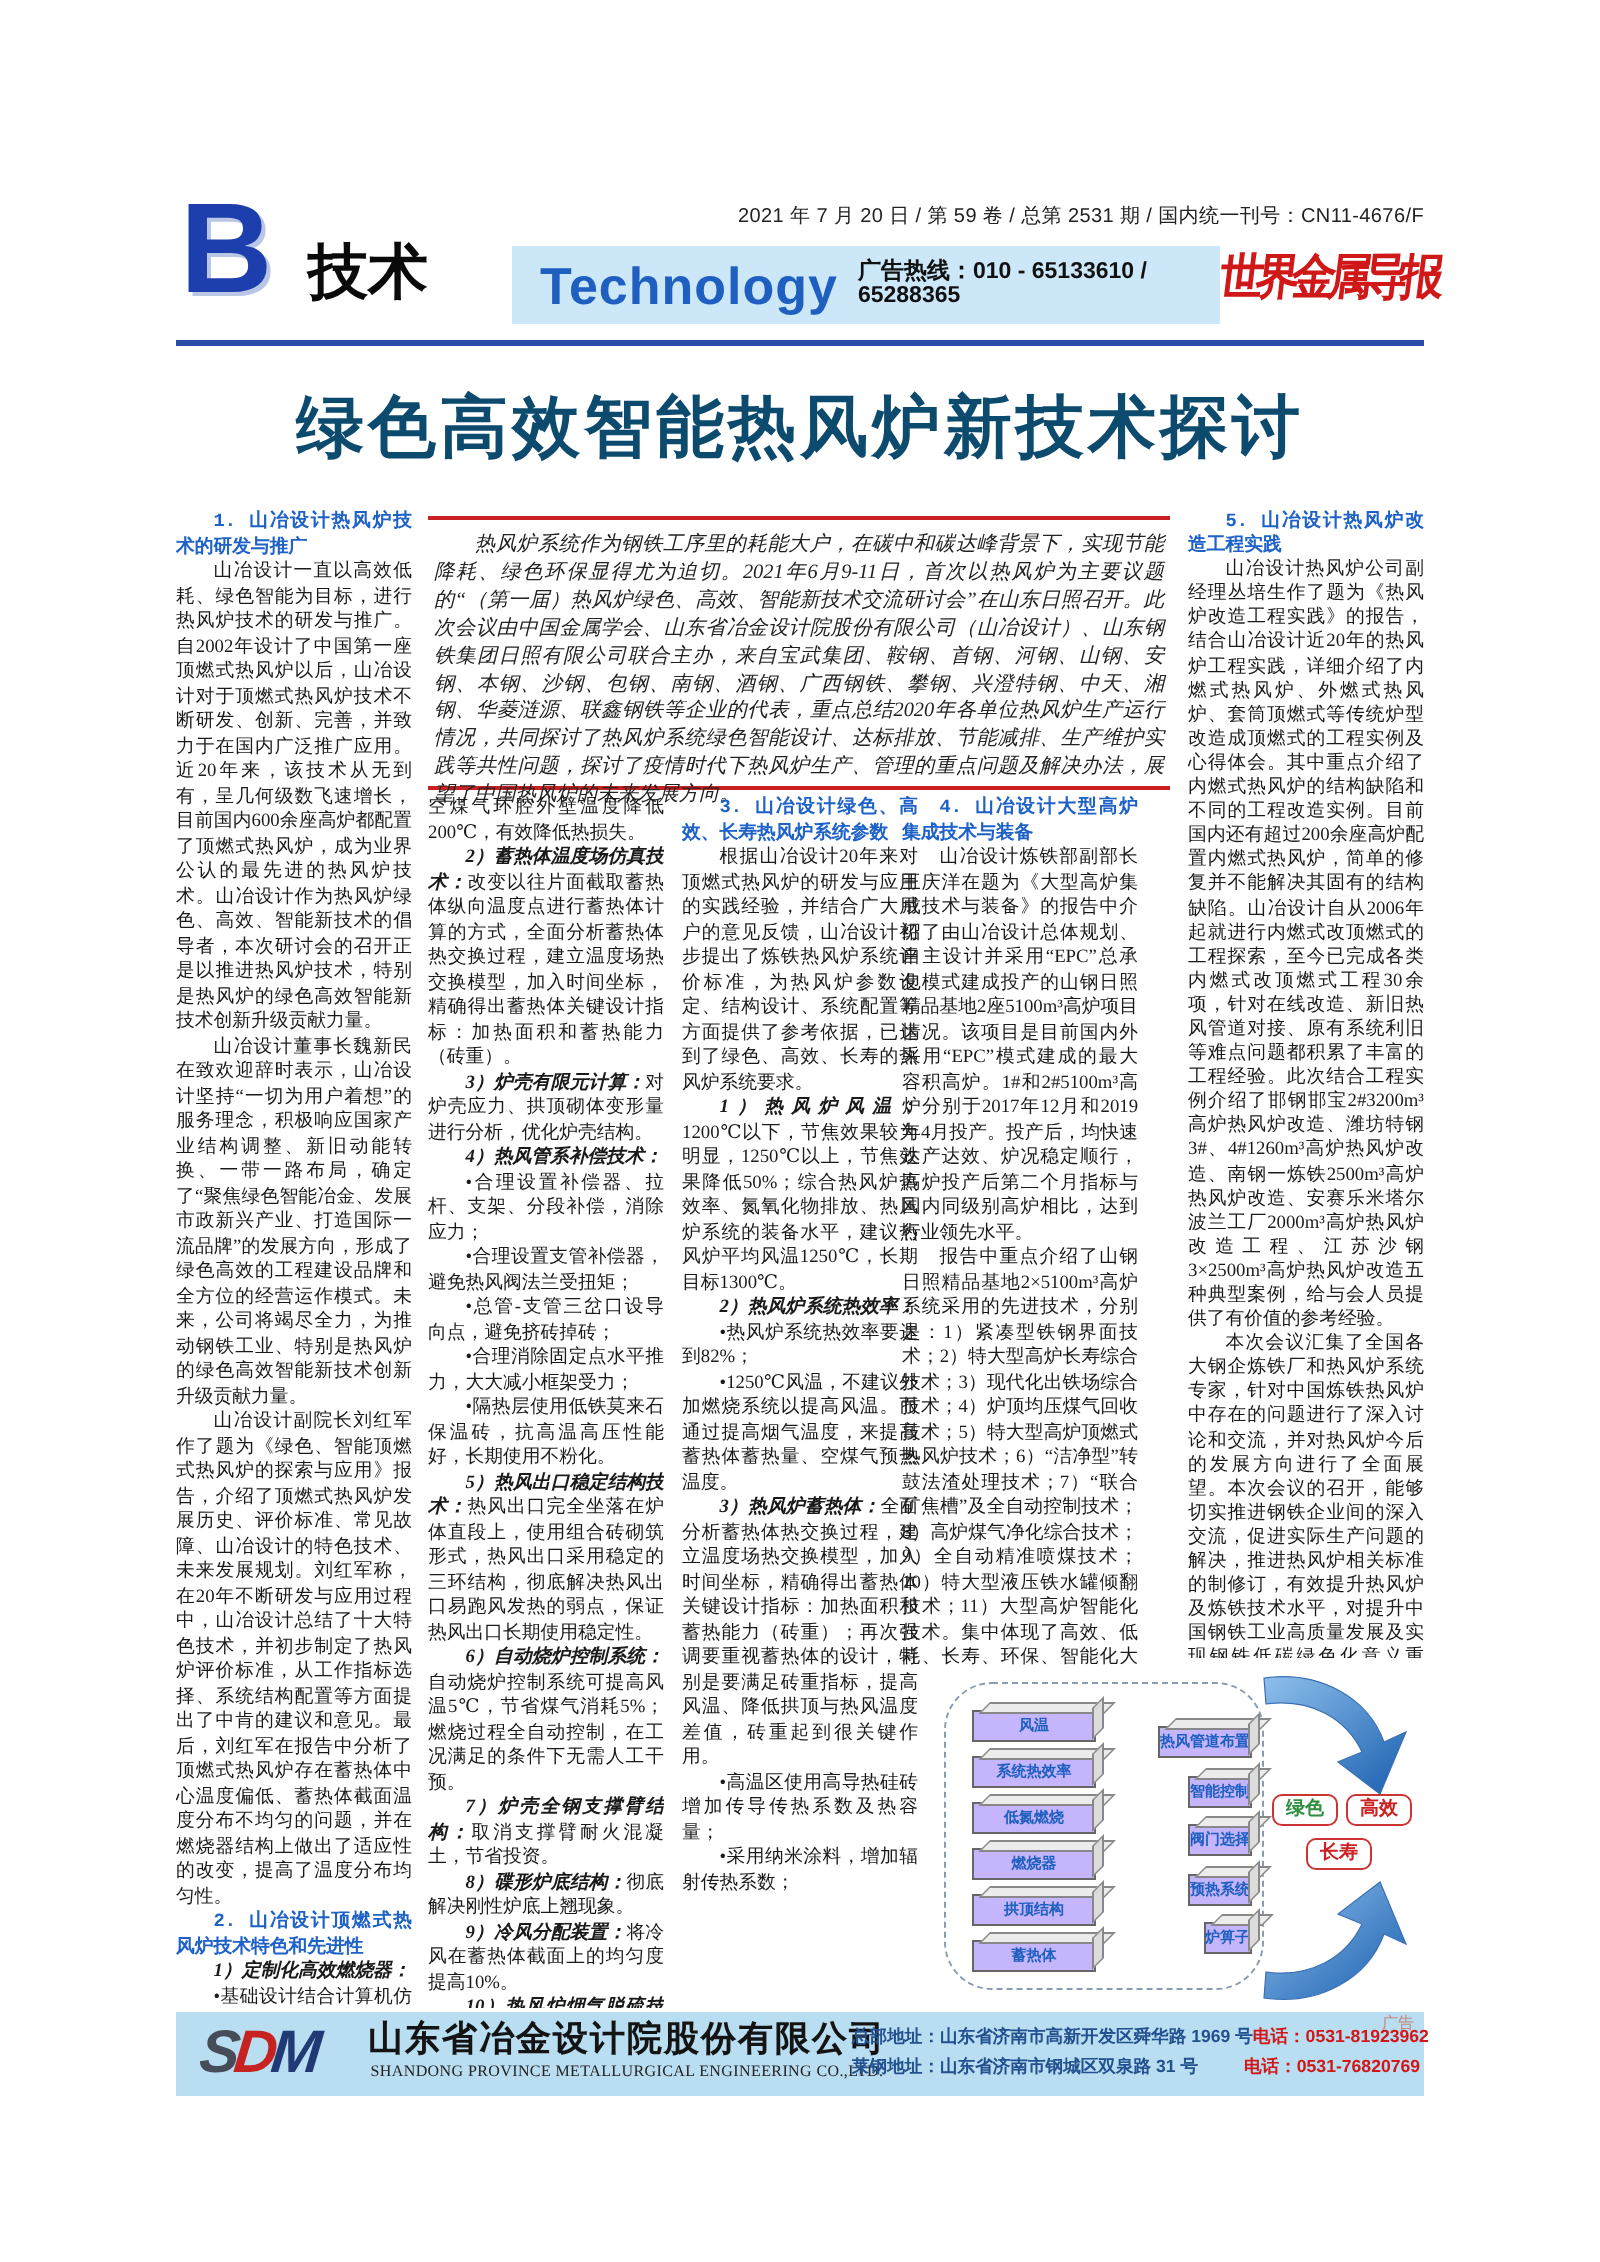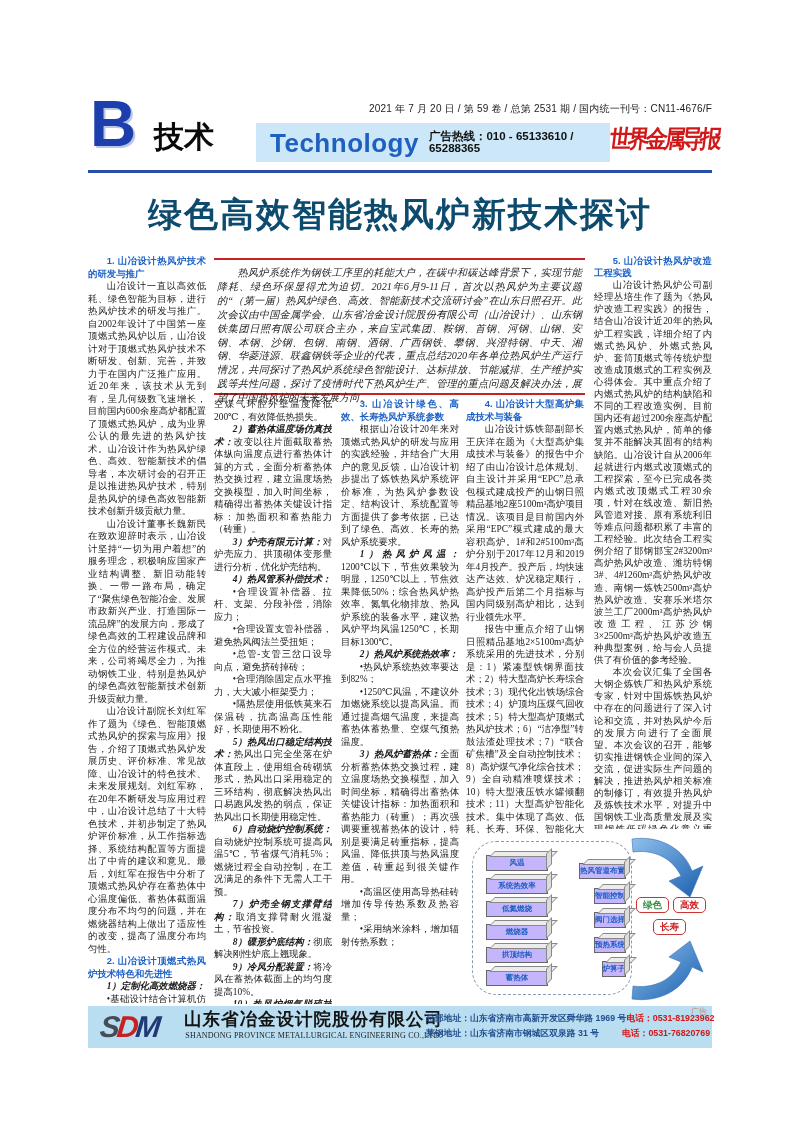--- a/index.html
+++ b/index.html
@@ -28,26 +28,26 @@
   #intro-box{left:214px;top:258px;width:371px;height:137px;box-sizing:border-box;
              border-top:2.5px solid #c92121;border-bottom:2.5px solid #c92121;padding:6px 3px 0 3px;}
   #intro-text{font-style:italic;font-size:10.2px;line-height:13.9px;text-align:justify;
               text-indent:2em;color:#222;}
 
   
   .col{position:absolute;width:118px;font-size:9.4px;line-height:12.5px;text-align:justify;overflow:hidden;}
   .col p{margin:0;text-indent:2em;}
   .col p.pc{text-indent:0;}
   .col p.b{text-indent:2em;}
-  .col p.h{font-family:Liberation Sans, sans-serif;font-weight:700;color:#1e62c8;}
+  .col p.h{font-family:Liberation Mono, monospace;font-weight:700;color:#1e62c8;}
   .lead{font-weight:700;font-style:italic;}
   #col1{left:88px;top:255px;height:748px;}
   #col2{left:214px;top:398px;height:606px;}
   #col3{left:341px;top:398px;height:606px;}
-  #col4{left:466px;top:398px;height:437px;}
+  #col4{left:451px;top:398px;height:437px;}
   #col5{left:594px;top:255px;height:574px;line-height:12.1px;}
 
   
   #diagram{left:468px;top:833px;width:246px;height:172px;}
   #dg-frame{position:absolute;left:4px;top:8px;width:158px;height:152px;
             border:1.4px dashed #8a9bb0;border-radius:24px;}
   .dstack{position:absolute;display:flex;flex-direction:column;}
   #dg-left{left:18px;top:22px;width:62px;gap:7px;}
   #dg-right{left:92px;top:30px;width:66px;gap:8.5px;align-items:flex-end;}
   .box3d{position:relative;height:14px;background:#c4b5fd;border:1px solid #666;}

